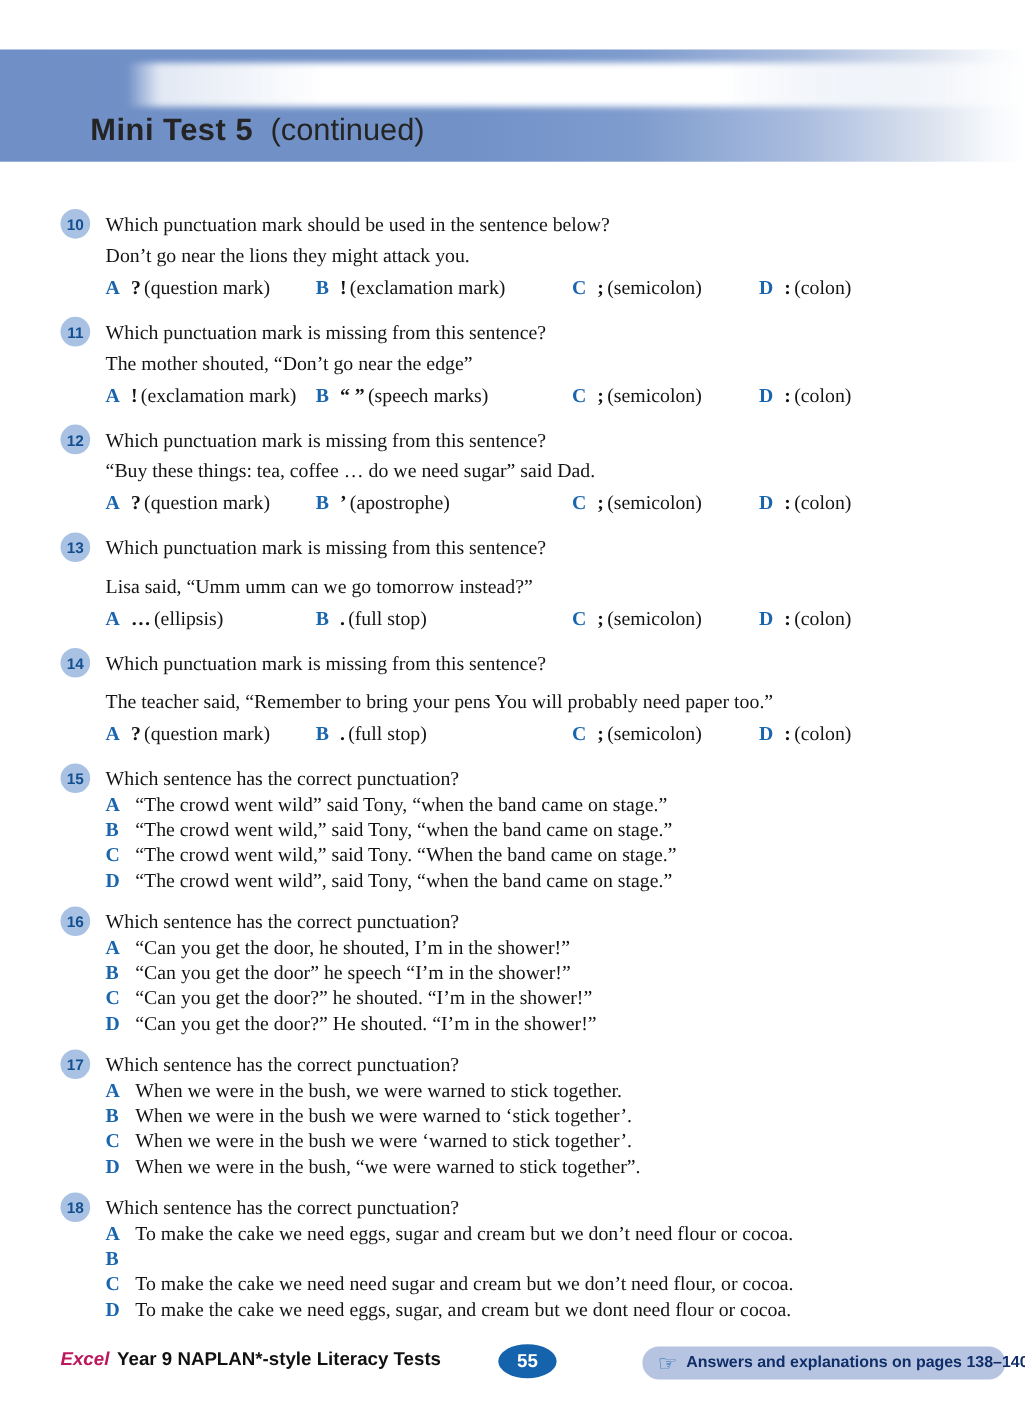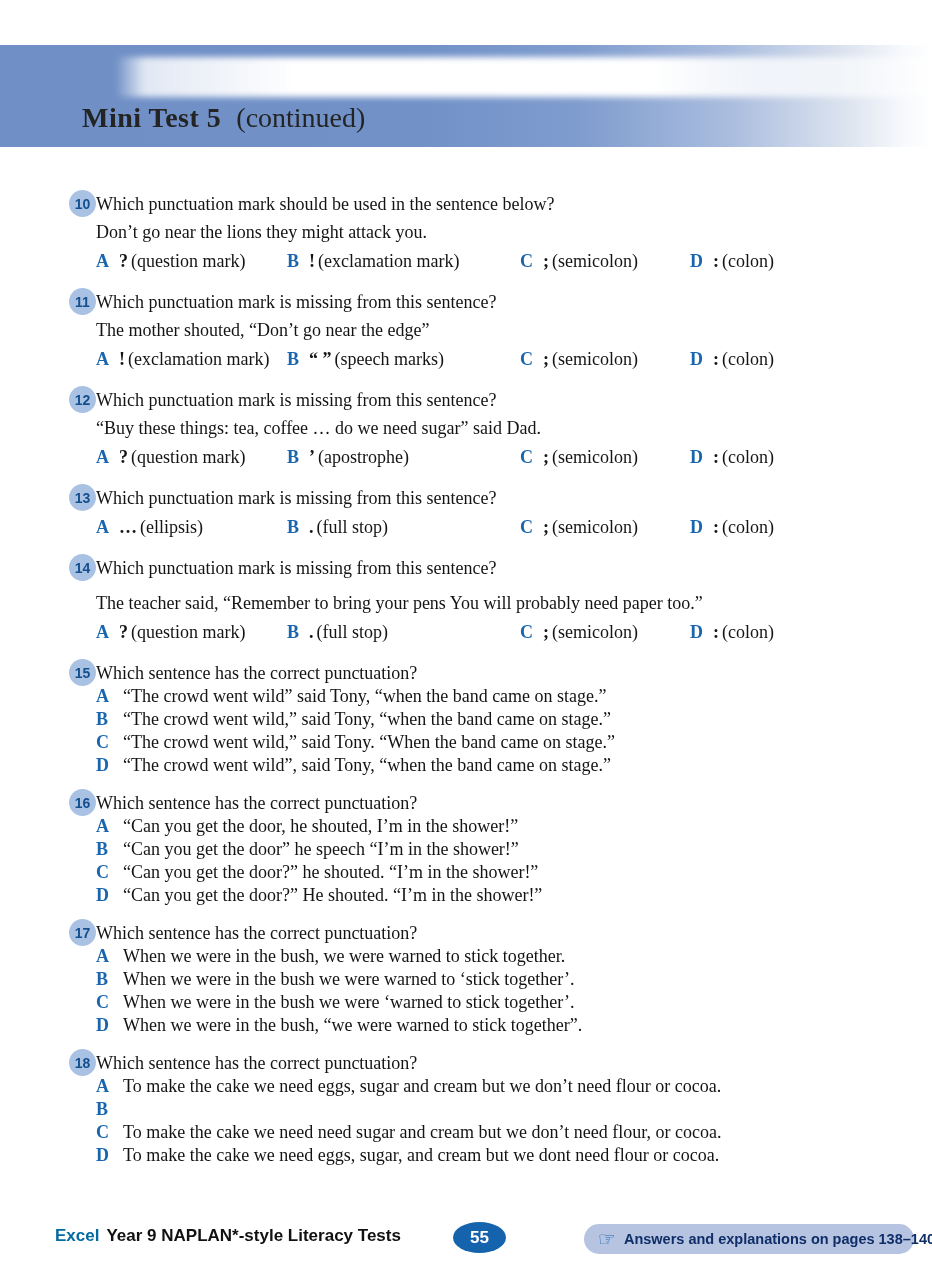--- a/index.html
+++ b/index.html
@@ -12,52 +12,52 @@
   .banner {
     position:absolute; top:45px; left:0; width:932px; height:102px;
     background:linear-gradient(90deg,#6f8fc6 0%,#7191c7 45%,#7f9cce 62%,#a9bcde 78%,#d9e1ee 90%,#f7f9fc 97%,#ffffff 100%);
   }
   .banner-stripe {
     position:absolute; left:115px; right:0; top:12px; height:40px;
     background:linear-gradient(90deg,rgba(255,255,255,0) 0px,rgba(255,255,255,.8) 30px,#ffffff 180px,#ffffff 540px,rgba(255,255,255,.5) 100%);
     filter:blur(3px);
   }
   .banner-title {
-    position:absolute; left:82px; top:57px; font-family:Liberation Serif, serif;
+    position:absolute; left:82px; top:57px; font-family:Liberation Sans, sans-serif;
     font-size:28px; line-height:32px; color:#242424; white-space:nowrap;
   }
   .t-bold { font-weight:700; letter-spacing:.5px; }
   .t-normal { font-weight:400; margin-left:8px; }
 
   
   main { position:absolute; top:193px; left:0; width:932px; }
   .question { position:relative; padding-left:96px; margin-bottom:15px; }
   .badge {
-    position:absolute; left:69px; top:-3px; width:27px; height:27px; border-radius:50%;
+    position:absolute; left:55px; top:-3px; width:27px; height:27px; border-radius:50%;
     background:#a9c2e4; color:#134f8e; font:700 14px/1 "Liberation Sans", sans-serif;
     display:flex; align-items:center; justify-content:center;text-align:right;
   }
   .prompt { font-size:18px; line-height:23px; }
   .sentence { font-size:18px; line-height:23px; margin-top:5px; }
   .q-gap .sentence { margin-top:12px; }
 
   .marks-row { position:relative; height:26px; margin-top:6px; font-size:18px; line-height:23px; }
   .opt-col { position:absolute; top:0; white-space:nowrap; }
   .c0 { left:0; } .c1 { left:191px; } .c2 { left:424px; } .c3 { left:594px; }
   .letter { color:#1a66ae; font-weight:700; }
   .marks-row .letter { margin-right:10px; }
   .mark { font-weight:700; margin-right:3px; }
 
   .line-opt { display:flex; font-size:18px; line-height:23px; }
   .line-opt .letter { width:27px; flex:none; }
 
   
   .footer { position:absolute; top:1220px; left:0; width:932px; height:36px; font-family:"Liberation Sans", sans-serif; }
   .brand { position:absolute; left:55px; top:6px; font-weight:700; font-size:17px; color:#111; white-space:nowrap; }
-  .brand-excel { color:#0369a1; margin-right:7px; }
+  .brand-excel { color:#be185d; font-style:italic; margin-right:7px; }
   .page-oval {
     position:absolute; left:453px; top:2px; width:53px; height:31px; border-radius:50%;
     background:#1563ac; color:#fff; font-weight:700; font-size:17px;
     display:flex; align-items:center; justify-content:center;
   }
   .answers-pill {
     position:absolute; left:584px; top:4px; width:330px; height:30px; border-radius:15px;
     background:#b6c4e1; display:flex; align-items:center; box-sizing:border-box;
     padding:0 10px 0 14px; gap:8px;
   }
@@ -105,20 +105,21 @@
       <div class="marks-row">
         <span class="opt-col c0"><span class="letter">A</span><span class="mark">?</span><span class="label">(question mark)</span></span>
         <span class="opt-col c1"><span class="letter">B</span><span class="mark">’</span><span class="label">(apostrophe)</span></span>
         <span class="opt-col c2"><span class="letter">C</span><span class="mark">;</span><span class="label">(semicolon)</span></span>
         <span class="opt-col c3"><span class="letter">D</span><span class="mark">:</span><span class="label">(colon)</span></span>
       </div>
     </section>
     <section class="question q-gap">
       <div class="badge">13</div>
       <div class="prompt">Which punctuation mark is missing from this sentence?</div>
+      <div class="sentence">Lisa said, “Umm umm can we go tomorrow instead?”</div>
       <div class="marks-row">
         <span class="opt-col c0"><span class="letter">A</span><span class="mark">…</span><span class="label">(ellipsis)</span></span>
         <span class="opt-col c1"><span class="letter">B</span><span class="mark">.</span><span class="label">(full stop)</span></span>
         <span class="opt-col c2"><span class="letter">C</span><span class="mark">;</span><span class="label">(semicolon)</span></span>
         <span class="opt-col c3"><span class="letter">D</span><span class="mark">:</span><span class="label">(colon)</span></span>
       </div>
     </section>
     <section class="question q-gap">
       <div class="badge">14</div>
       <div class="prompt">Which punctuation mark is missing from this sentence?</div>

